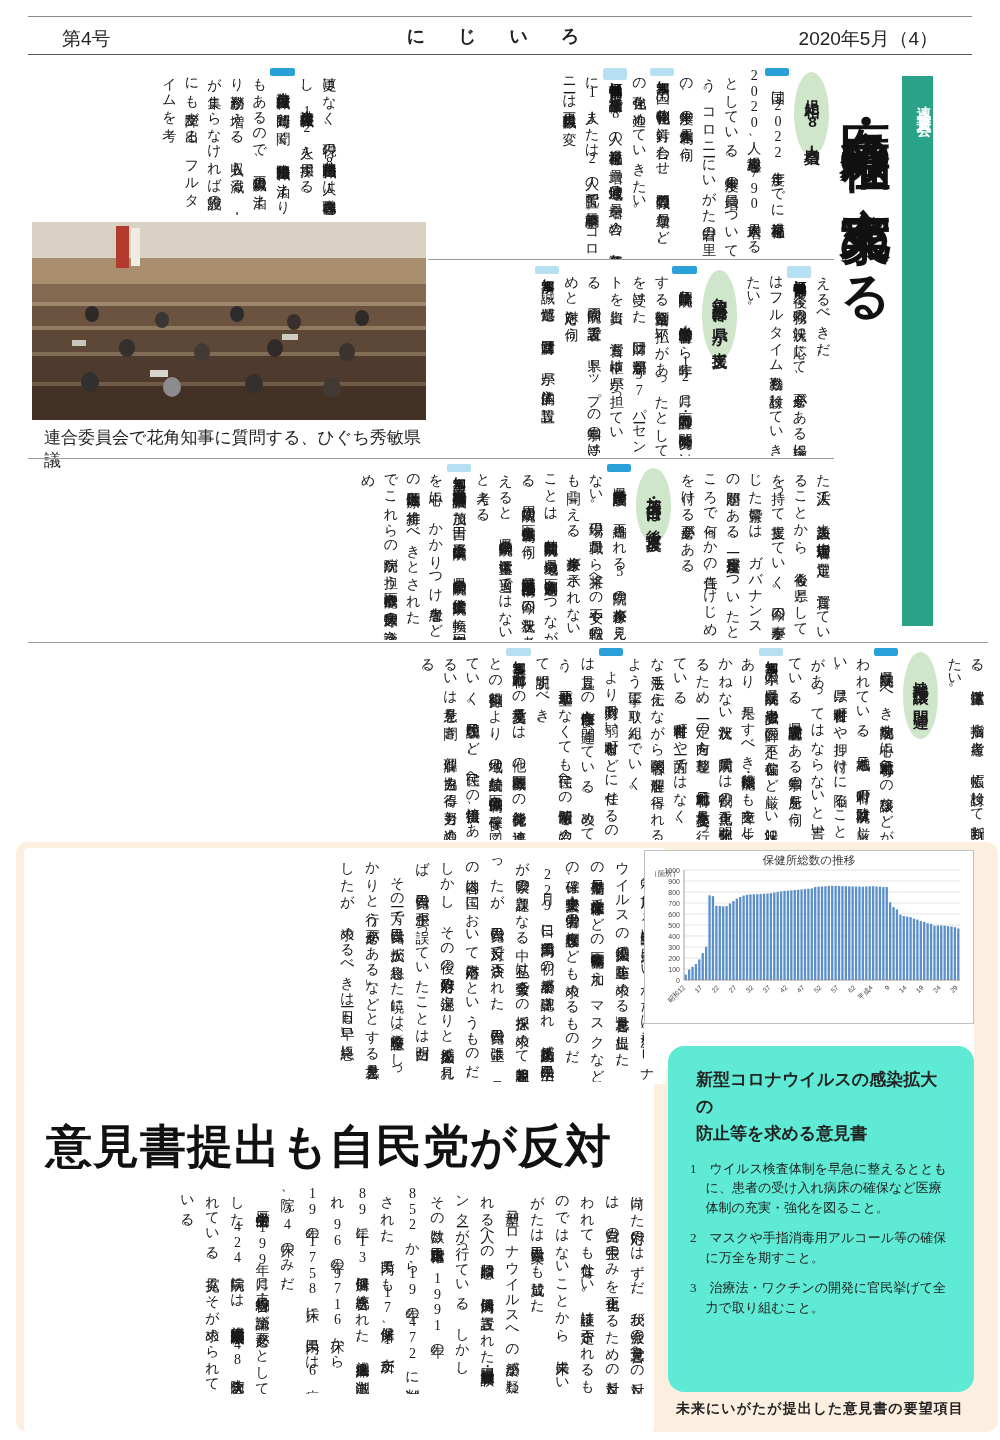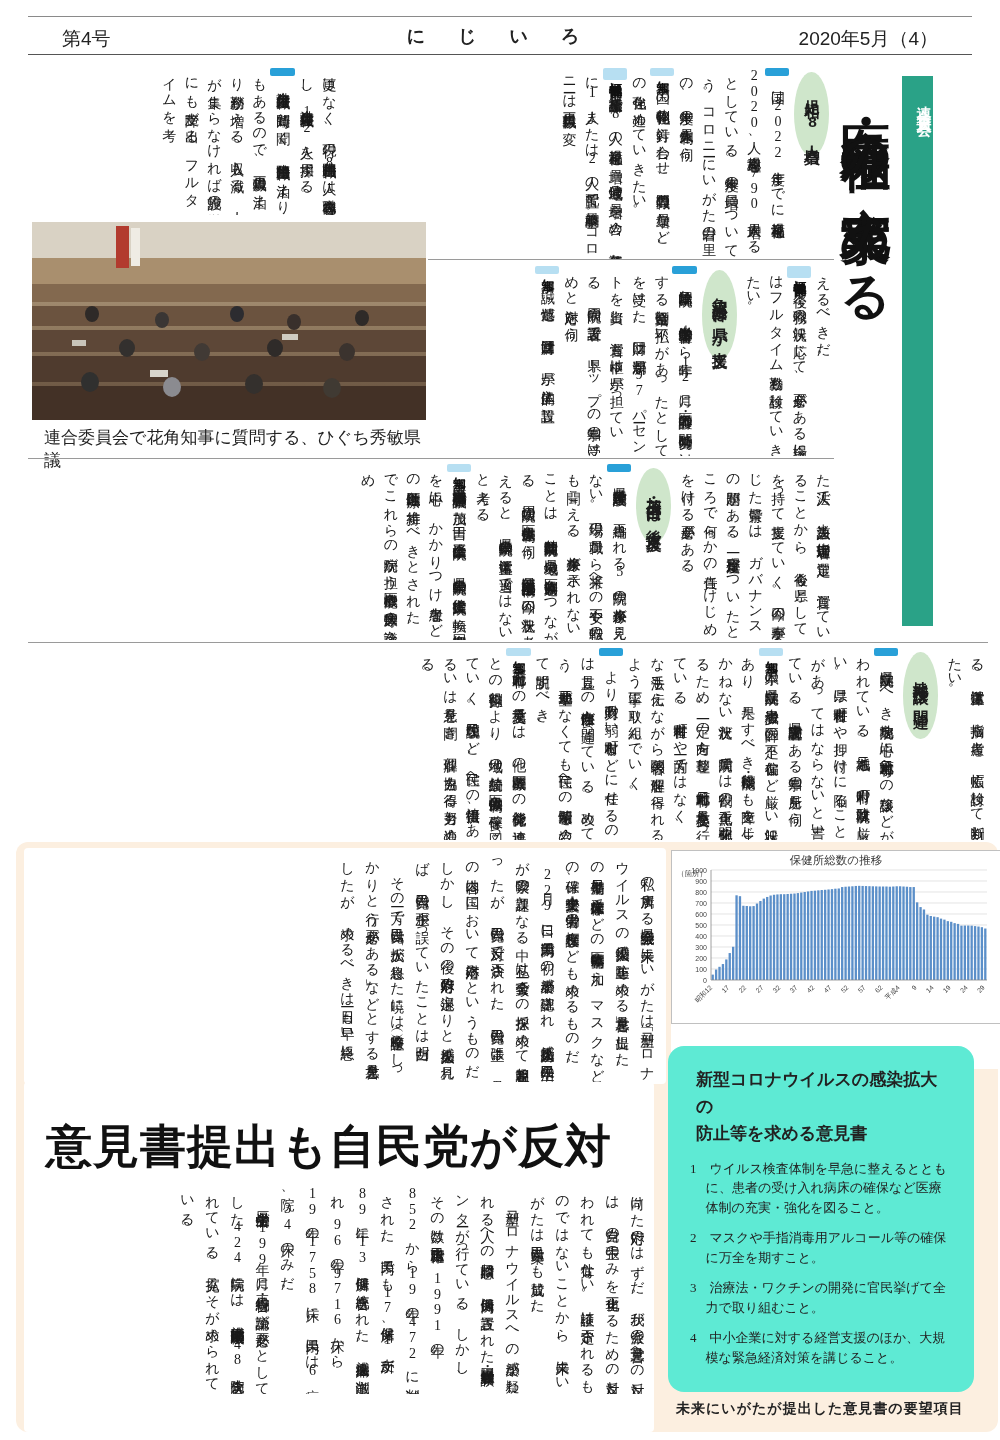--- a/index.html
+++ b/index.html
@@ -110,21 +110,21 @@
 
   <div class="cream-panel" style="left:16px;top:842px;width:982px;height:590px;"></div>
 
   <div class="white-card" style="left:24px;top:848px;width:642px;height:236px;"></div>
   <div class="vflow bottom-flow" style="left:30px;top:852px;width:630px;height:234px;">
       <p>　私の所属する県議会会派の未来にいがたは「新型コロナウイルスの感染拡大の防止等を求める意見書」を提出した。検査体制の早期整備と受入病床確保などの医療体制整備に加え、マスクなど医療資機材の確保、中小企業支援、労働者の権利保護なども求めるものだ。</p>
       <p>　2月29日に新潟県内で初の感染者が確認され、感染拡大防止と県民生活の保護が喫緊の課題となる中、私は全会一致での採択を求めて趣旨説明を行ったが、自民党の反対で否決された。自民党の主張は、意見書の内容は国において対応済みというものだ。しかし、その後の政府対応の混迷ぶりと感染拡大を見れば、自民党の主張が誤っていたことは明白だ。</p>
       <p>　その一方で自民党は「拡大が終息した暁には（中略）検証をしっかりと行う必要がある」などとする意見書を提出したが、求めるべきは一日も早い終息に</p>
     </div>
 
-  <div class="chart-card" style="left:671px;top:850px;width:330px;height:219px;">
+  <div class="chart-card" style="left:644px;top:850px;width:330px;height:219px;">
     <svg id="chart-svg" width="330" height="174" viewBox="0 0 330 174">
         <rect x="0.5" y="0.5" width="329" height="173" fill="#ffffff" stroke="#c0c0c0"></rect>
         <text x="165" y="14" text-anchor="middle" font-size="11.5" font-family="&quot;Liberation Sans&quot;,&quot;DejaVu Sans&quot;,sans-serif" fill="#333">保健所総数の推移</text>
         <text x="6" y="26" font-size="7.5" font-family="&quot;Liberation Sans&quot;,&quot;DejaVu Sans&quot;,sans-serif" fill="#444">（箇所）</text>
         <text x="36" y="132.5" text-anchor="end" font-size="7" font-family="&quot;Liberation Sans&quot;,&quot;DejaVu Sans&quot;,sans-serif" fill="#444">0</text>
         <line x1="40" y1="119" x2="316" y2="119" stroke="#d9d9d9" stroke-width="0.7"></line>
         <text x="36" y="121.5" text-anchor="end" font-size="7" font-family="&quot;Liberation Sans&quot;,&quot;DejaVu Sans&quot;,sans-serif" fill="#444">100</text>
         <line x1="40" y1="108" x2="316" y2="108" stroke="#d9d9d9" stroke-width="0.7"></line>
         <text x="36" y="110.5" text-anchor="end" font-size="7" font-family="&quot;Liberation Sans&quot;,&quot;DejaVu Sans&quot;,sans-serif" fill="#444">200</text>
         <line x1="40" y1="97" x2="316" y2="97" stroke="#d9d9d9" stroke-width="0.7"></line>
@@ -245,21 +245,20 @@
         <text x="314.2962962962963" y="138" text-anchor="end" font-size="6.8" font-family="&quot;Liberation Sans&quot;,&quot;DejaVu Sans&quot;,sans-serif" fill="#444" transform="rotate(-45 314.2962962962963 138)">29</text>
       </svg>
   </div>
 
   <div class="obox" style="left:668px;top:1046px;width:306px;height:346px;">
     <p class="obox-title" style="margin-bottom:0;"><span>新型コロナウイルスの感染拡大の</span><br><span>防止等を求める意見書</span></p>
     <div>
         <p class="box-item">1　ウイルス検査体制を早急に整えるとともに、患者の受け入れ病床の確保など医療体制の充実・強化を図ること。</p>
         <p class="box-item">2　マスクや手指消毒用アルコール等の確保に万全を期すこと。</p>
         <p class="box-item">3　治療法・ワクチンの開発に官民挙げて全力で取り組むこと。</p>
-        <p class="box-item">4　中小企業に対する経営支援のほか、大規模な緊急経済対策を講じること。</p>
       </div>
   </div>
   <div class="obox-caption" style="left:676px;top:1400px;">未来にいがたが提出した意見書の要望項目</div>
 
   <div class="white-card" style="left:24px;top:1082px;width:630px;height:350px;"></div>
   <div class="headline2" style="left:19px;top:1116px;width:620px;">意見書提出も自民党が反対</div>
   <div class="vflow bottom-flow" style="left:28px;top:1186px;width:622px;height:208px;">
       <p>向けた対応のはずだ。我が会派の意見書への反対は、自党の主張のみを正当化するための反対と言われても仕方ない。検証は否定されるものではないことから、未来にいがたは自民党案にも賛成した。</p>
       <p>　新型コロナウイルスへの感染が疑われる人への相談窓口は、保健所内に設置された帰国者・接触者相談センターが行っている。しかし、その数は自民党政権下で、1991年の852から19年の472に削減された。県内でも17保健所、1支所が、89年に13保健所に統廃合された。感染症病床も削減され、96年の9716床から、19年の1758床に。県内には6病院、34床のみだ。</p>
       <p>　厚生労働省が19年9月に再編・統合の議論が必要だとして公表した424病院には、感染症指定医療機関が48病院含まれている。拡充こそが求められている。</p>

